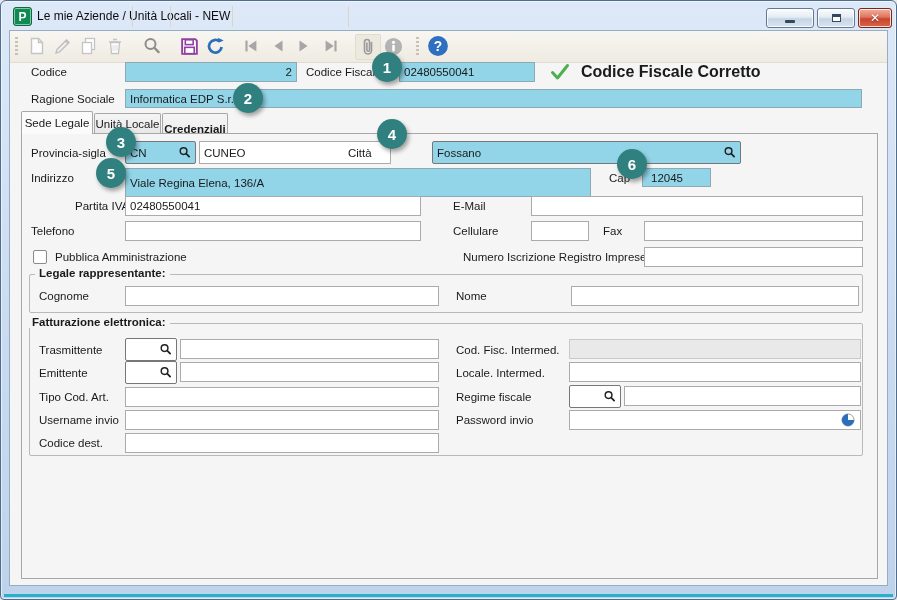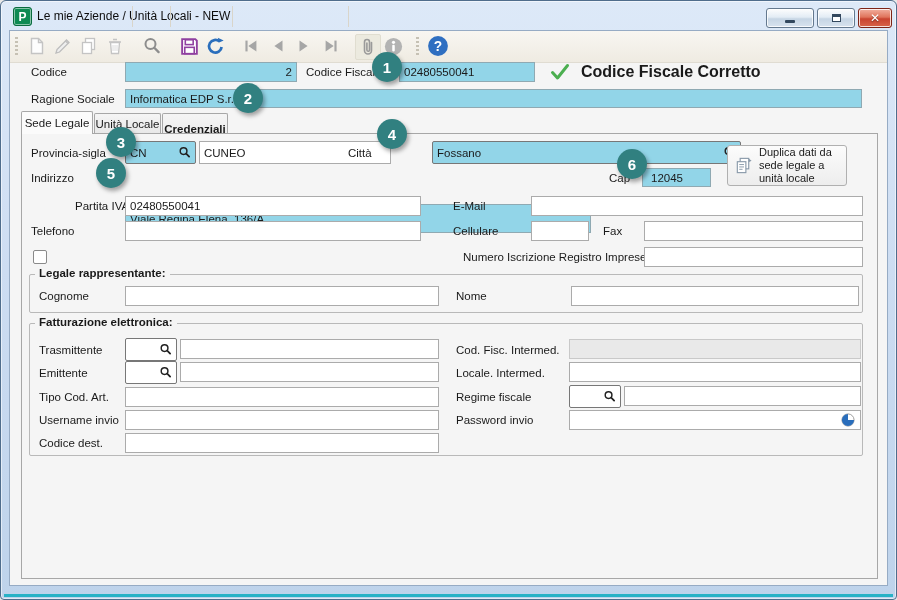--- a/index.html
+++ b/index.html
@@ -236,32 +236,23 @@
 
   <div class="lbl z" style="left:347px;top:141px;height:22px;">Città</div>
   <div class="fld cyan lookup z" style="left:399px;top:140px;width:309px;height:23px;margin-left:32px;">
     <span>Fossano</span>
     <svg class="mag" width="13" height="13" viewBox="0 0 14 14">
         <circle cx="6" cy="5.5" r="3.6" fill="none" stroke="#222" stroke-width="1.6"></circle>
         <path d="M8.8 8.2l3.2 3.2" stroke="#222" stroke-width="1.9" stroke-linecap="round"></path>
       </svg>
   </div>
 
-  <div class="btn" style="left:726px;top:144px;width:120px;height:41px;">
-    <svg width="19" height="19" viewBox="0 0 20 20">
-        <rect x="6.5" y="2.5" width="9" height="11" fill="#fff" stroke="#8a9aaa" stroke-width="1.2"></rect>
-        <rect x="3.5" y="6" width="9" height="11.5" fill="#fff" stroke="#8a9aaa" stroke-width="1.2"></rect>
-        <path d="M5.5 9h5M5.5 11.5h5M5.5 14h3.5" stroke="#8a9aaa" stroke-width="1"></path>
-        <path d="M15.5 2.5l3 2.5-3 1.5z" fill="#8a9aaa"></path>
-      </svg>
-    <span style="flex:1;">Duplica dati da sede legale a unità locale</span>
-  </div>
 
   <div class="lbl z" style="left:30px;top:167px;">Indirizzo</div>
-  <div class="fld cyan z" style="left:124px;top:167px;width:466px;height:29px;margin-top:36px;">
+  <div class="fld cyan z" style="left:124px;top:167px;width:466px;height:29px;">
     <span>Viale Regina Elena, 136/A</span>
   </div>
   <div class="lbl z" style="left:608px;top:167px;">Cap</div>
   <div class="fld cyan z" style="left:641px;top:167px;width:69px;height:19px;padding-left:8px;">
     <span>12045</span>
   </div>
 
   <div class="lbl z" style="left:30px;top:195px;padding-left:44px;">Partita IVA</div>
   <div class="fld z" style="left:124px;top:195px;width:296px;height:20px;">
     <span>02480550041</span>
@@ -278,38 +269,39 @@
   <div class="lbl z" style="left:452px;top:220px;">Cellulare</div>
   <div class="fld z" style="left:530px;top:220px;width:58px;height:20px;">
     <span></span>
   </div>
   <div class="lbl z" style="left:602px;top:220px;">Fax</div>
   <div class="fld z" style="left:643px;top:220px;width:219px;height:20px;">
     <span></span>
   </div>
 
   <div class="checkbox z" style="left:32px;top:249px;"></div>
+  <div class="lbl z" style="left:54px;top:246px;">Pubblica Amministrazione</div>
   <div class="lbl z" style="left:462px;top:246px;">Numero Iscrizione Registro Imprese</div>
   <div class="fld z" style="left:643px;top:246px;width:219px;height:20px;">
     <span></span>
   </div>
 
   <div class="grp" style="left:28px;top:273px;width:834px;height:39px;"></div>
   <div class="grp-title" style="left:34px;top:266px;">Legale rappresentante:</div>
   <div class="lbl z" style="left:38px;top:285px;">Cognome</div>
   <div class="fld z" style="left:124px;top:285px;width:314px;height:20px;">
     <span></span>
   </div>
   <div class="lbl z" style="left:455px;top:285px;">Nome</div>
   <div class="fld z" style="left:570px;top:285px;width:288px;height:20px;">
     <span></span>
   </div>
 
   <div class="grp" style="left:28px;top:322px;width:834px;height:133px;"></div>
-  <div class="grp-title" style="left:34px;top:315px;">Fatturazione elettronica:</div>
+  <div class="grp-title" style="left:27px;top:315px;">Fatturazione elettronica:</div>
 
   <div class="lbl z" style="left:38px;top:339px;">Trasmittente</div>
   <div class="fld lookup z" style="left:124px;top:337px;width:52px;height:23px;">
     <span></span>
     <svg class="mag" width="13" height="13" viewBox="0 0 14 14">
         <circle cx="6" cy="5.5" r="3.6" fill="none" stroke="#222" stroke-width="1.6"></circle>
         <path d="M8.8 8.2l3.2 3.2" stroke="#222" stroke-width="1.9" stroke-linecap="round"></path>
       </svg>
   </div>
   <div class="fld z" style="left:179px;top:338px;width:259px;height:20px;">

